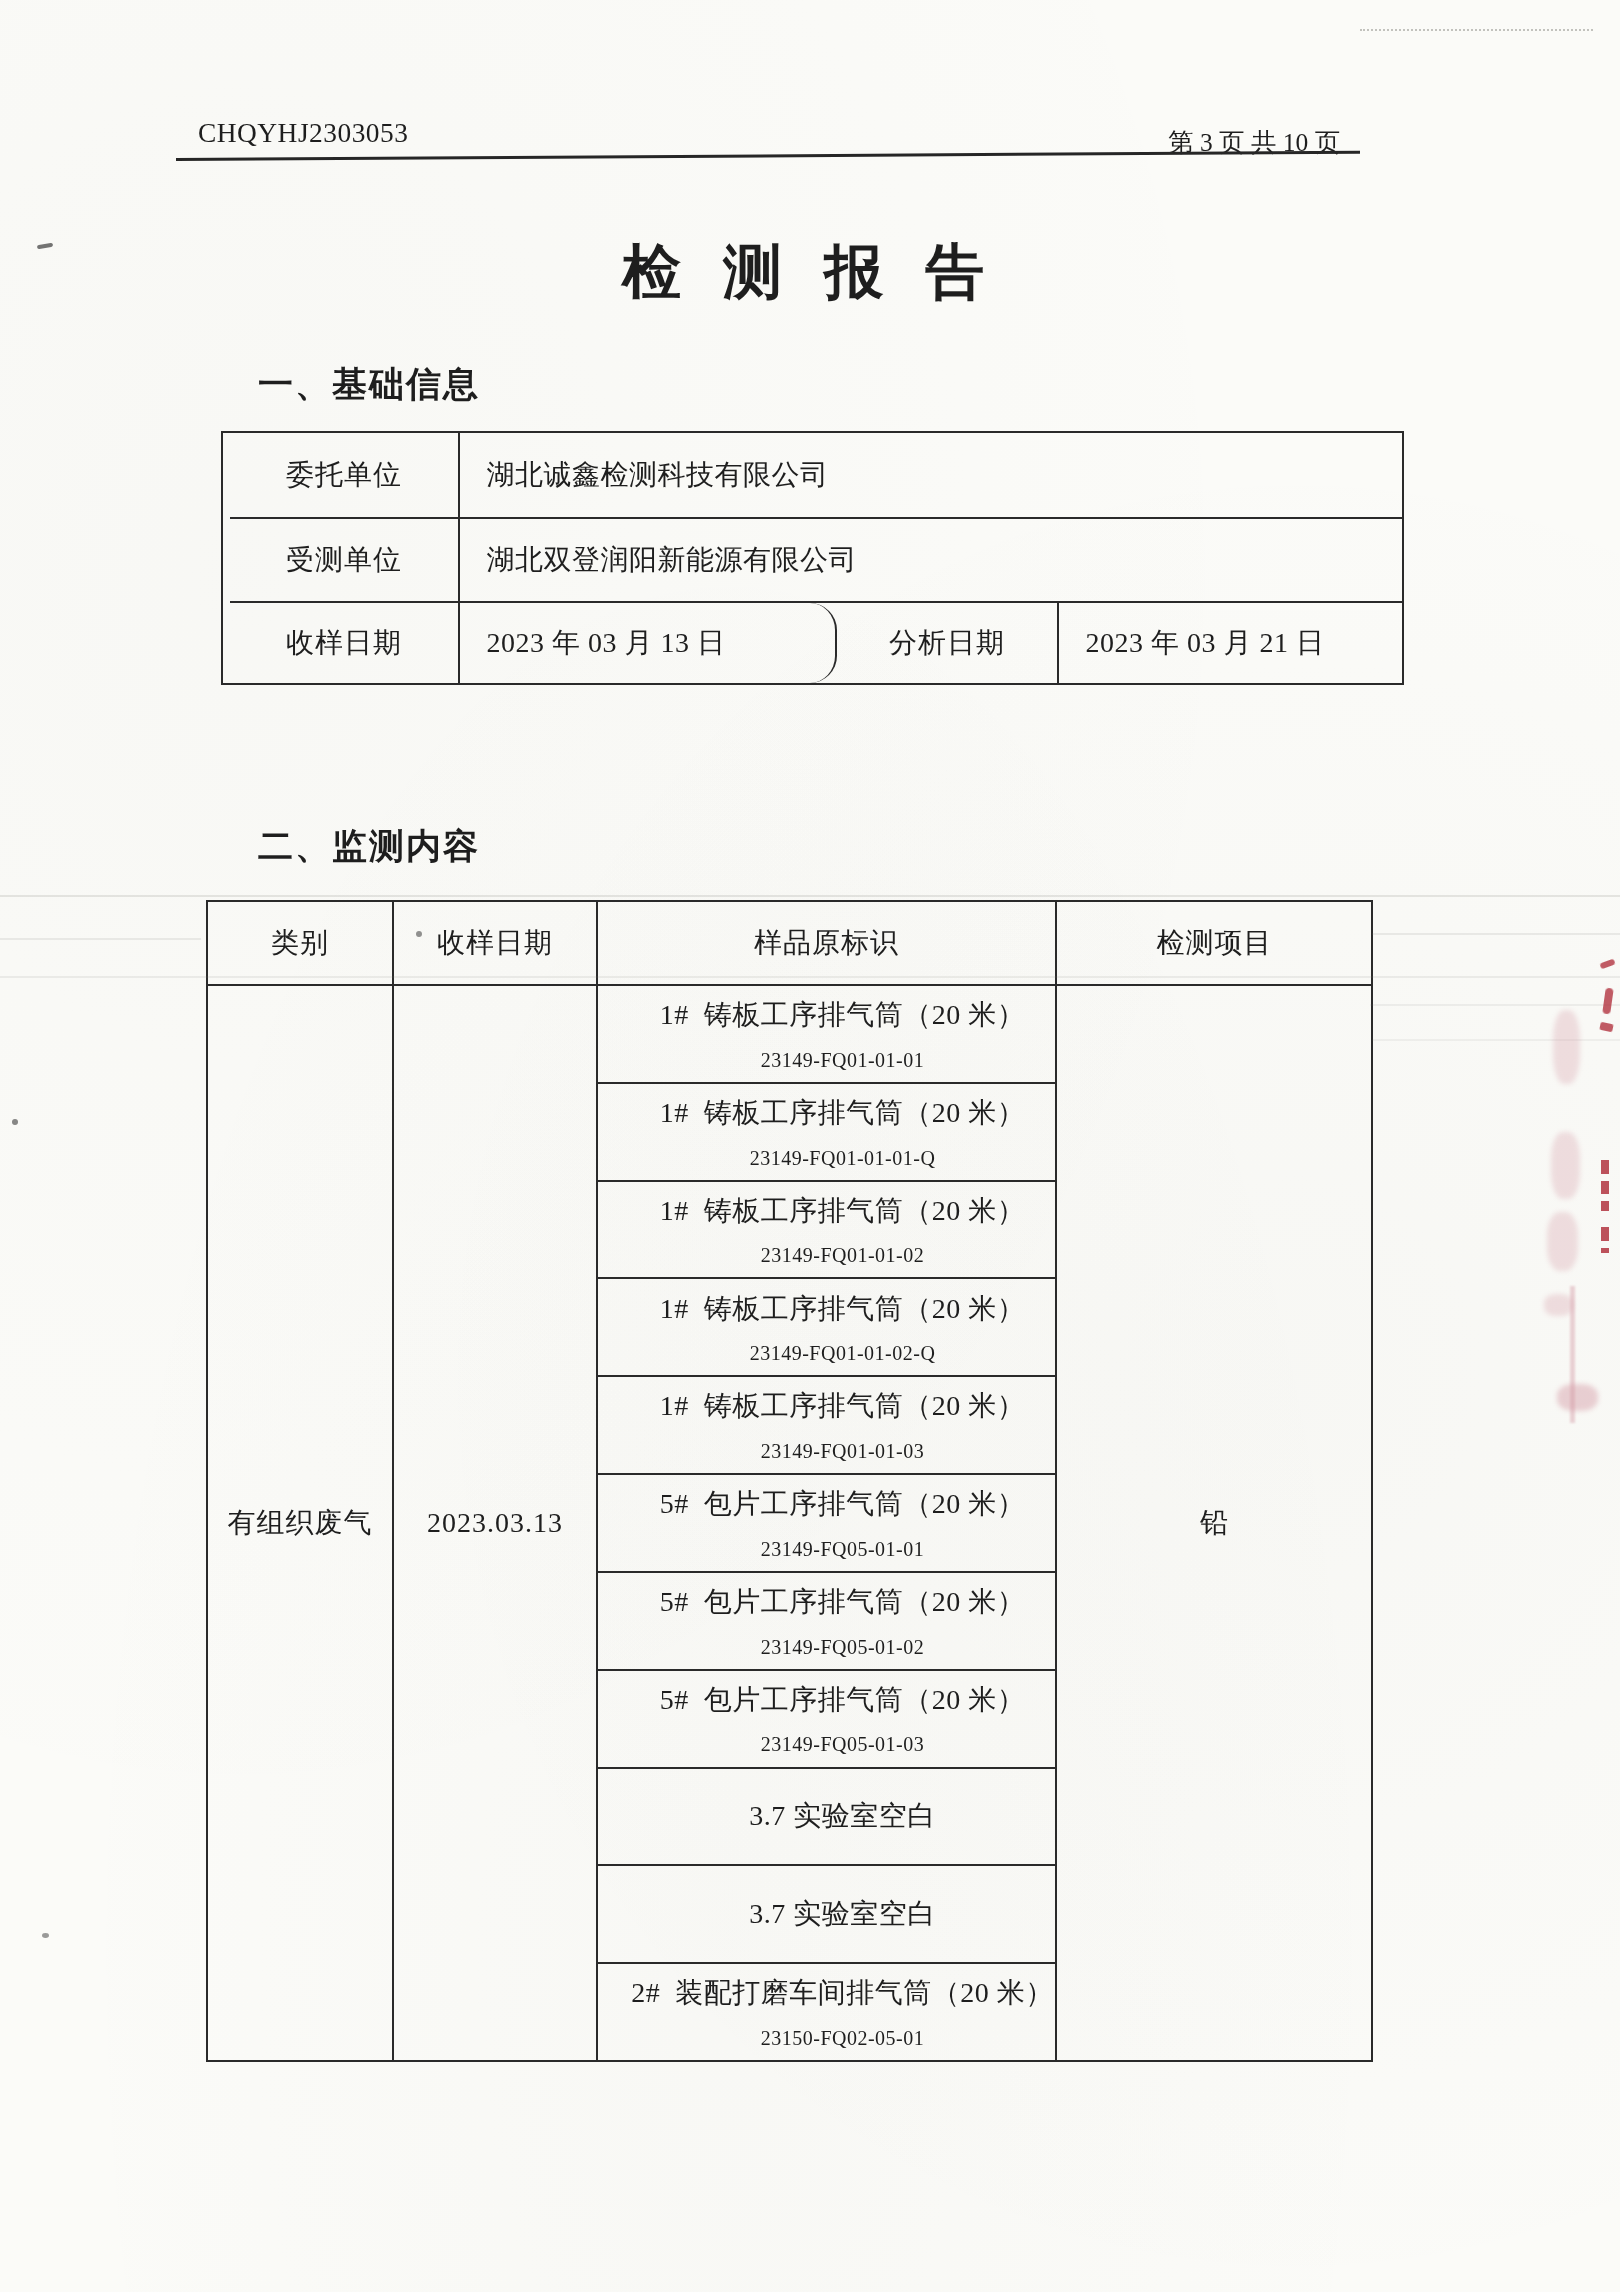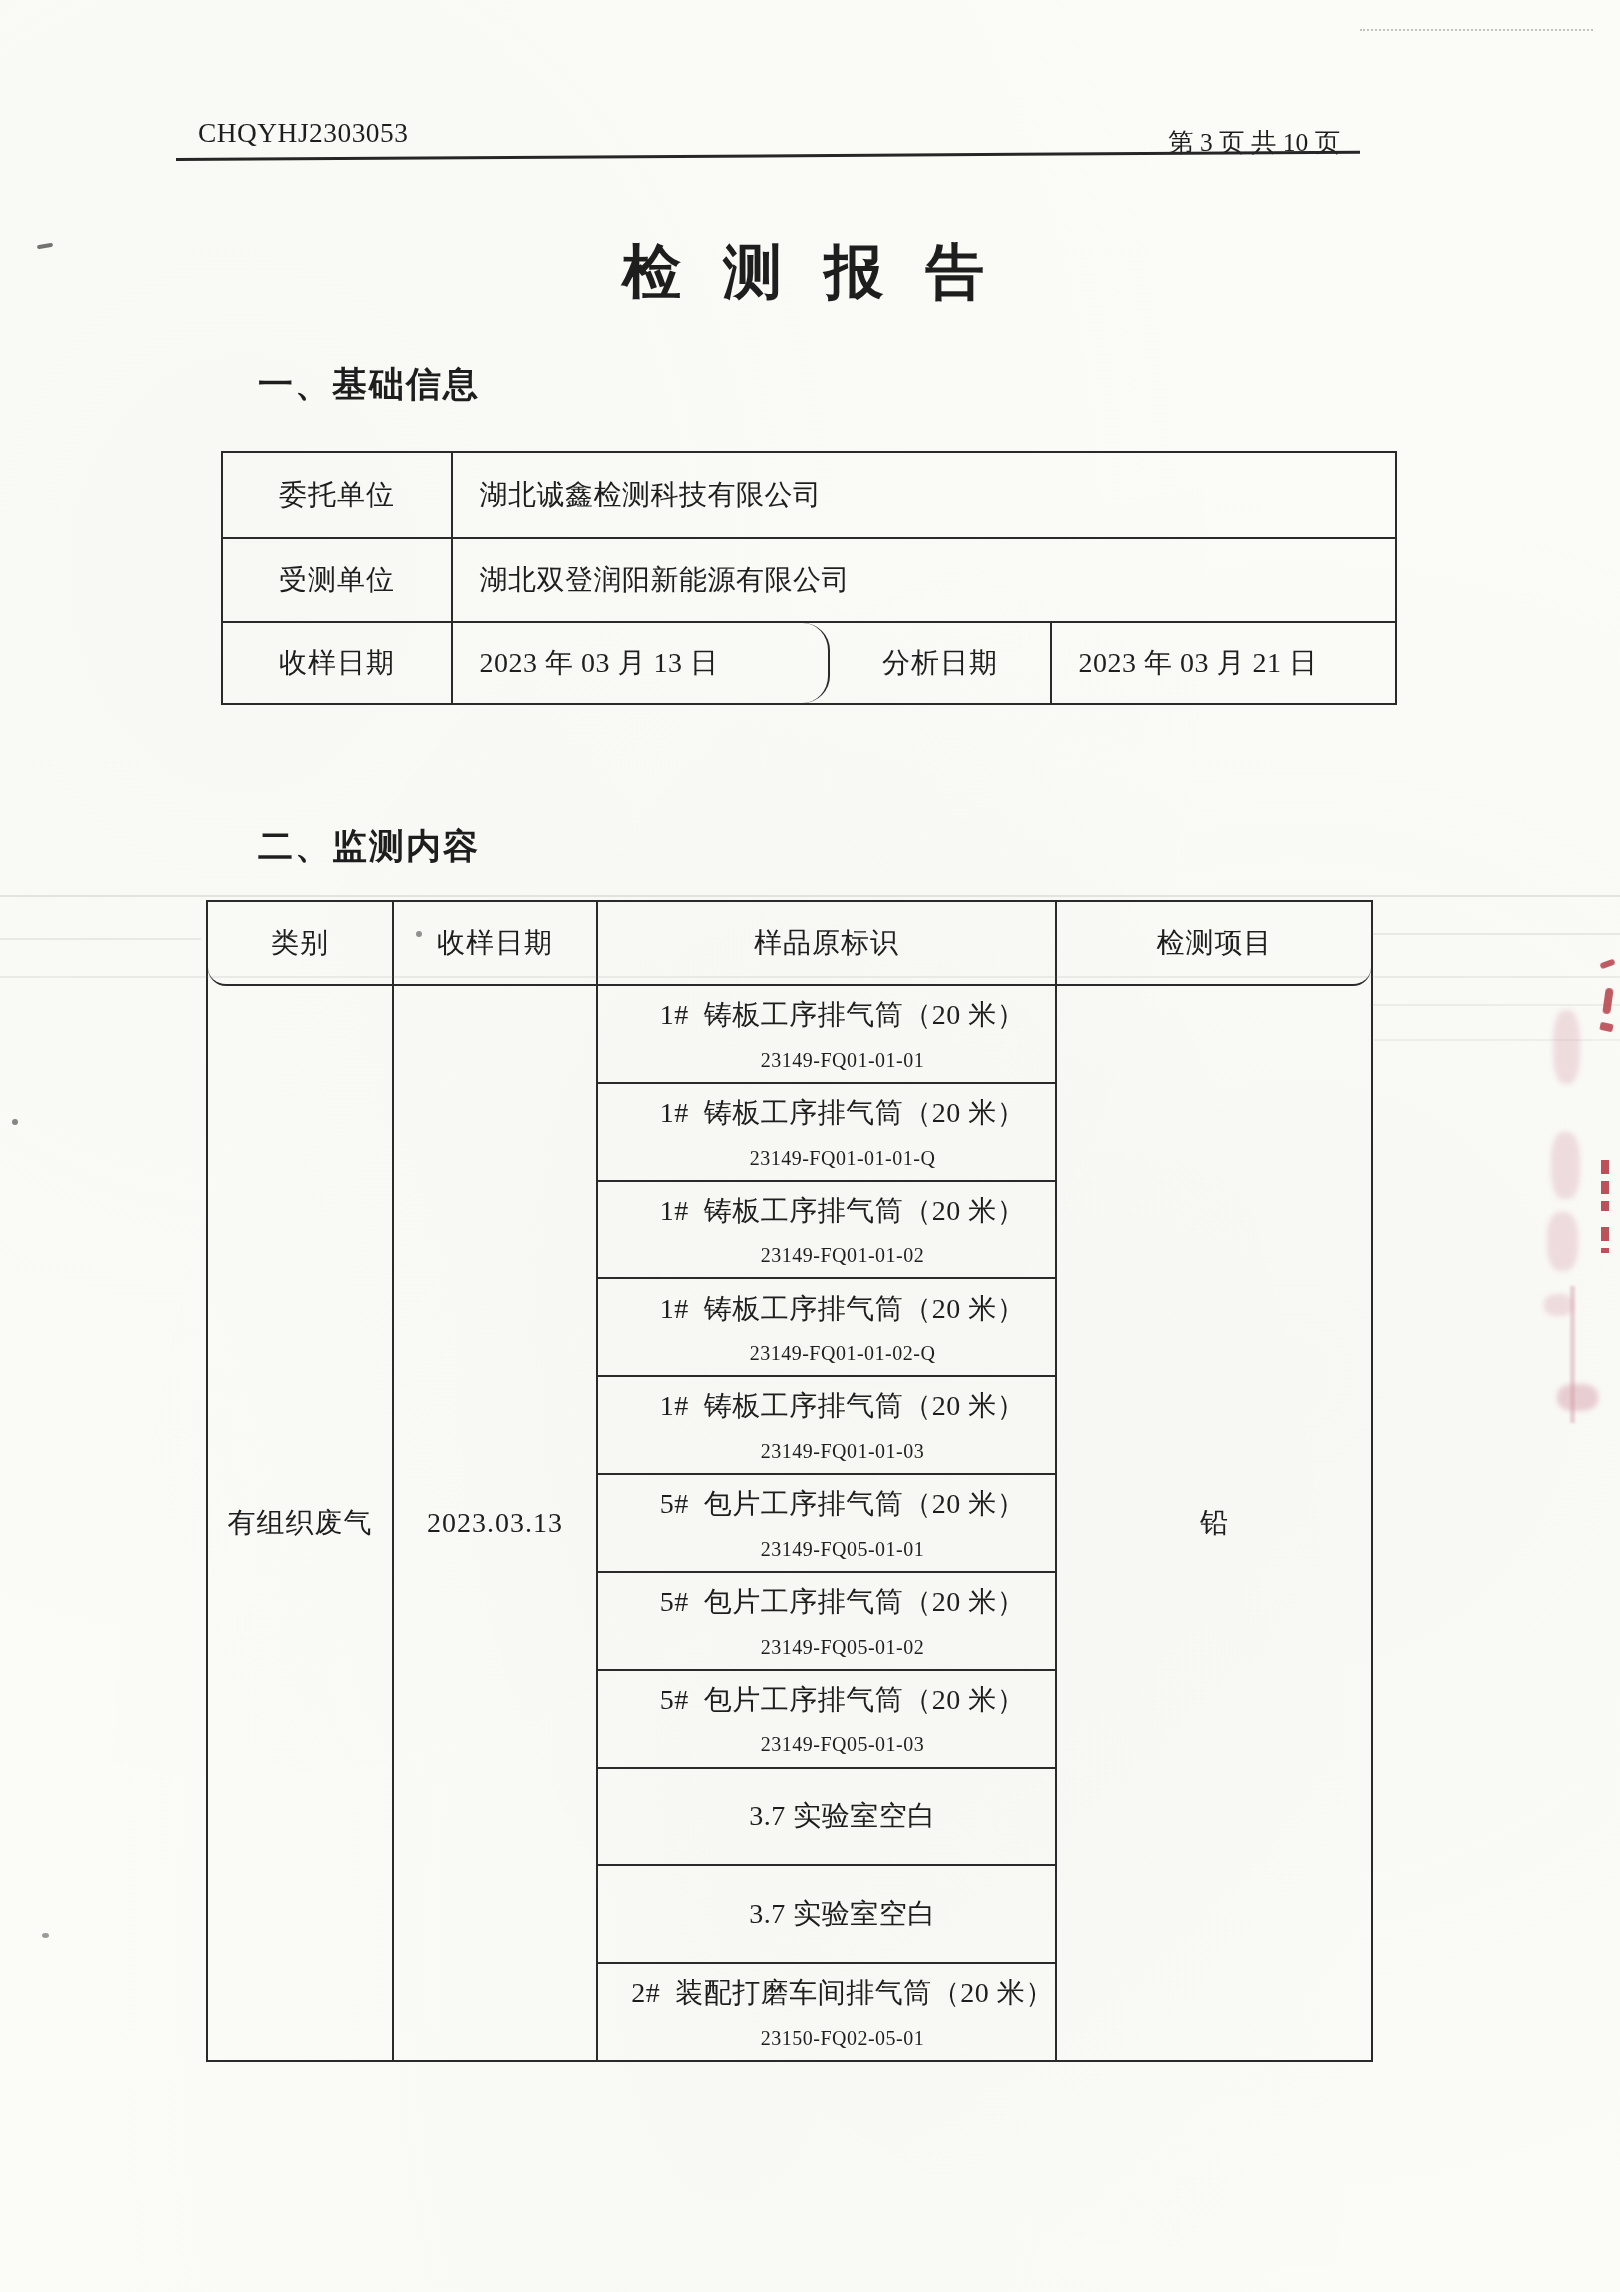--- a/index.html
+++ b/index.html
@@ -33,22 +33,22 @@
   }
   .sec-heading{
     position:absolute;left:258px;margin:0;
     font-size:35px;font-weight:700;letter-spacing:2px;
   }
   .s1-heading{top:361px;}
   .s2-heading{top:823px;}
 
   
   .t1{
-    position:absolute;left:221px;top:451px;width:1172px;
-    border:2.9px solid var(--line);box-sizing:content-box;
+    position:absolute;left:221px;top:431px;width:1172px;
+    border:2.9px solid var(--line);box-sizing:content-box;padding-left:7px;
   }
   .t1-row{display:grid;border-bottom:2px solid var(--line);}
   .t1-row:last-child{border-bottom:none;}
   .t1-r1{grid-template-columns:230px 942px;height:84px;}
   .t1-r2{grid-template-columns:230px 942px;height:104px;}
   .t1-r3{grid-template-columns:230px 942px;height:82px;}
   .t1-r4{grid-template-columns:230px 377px 222px 342px;height:80px;}
   .t1-label{
     display:flex;align-items:center;justify-content:center;
     border-right:2px solid var(--line);font-size:28px;letter-spacing:1px;
@@ -59,21 +59,21 @@
   }
   .t1-value.mid{border-right:2px solid var(--line);}
 
   
   .t2{
     position:absolute;left:206px;top:900px;width:1163px;
     border:2.9px solid var(--line);box-sizing:content-box;
   }
   .t2-head{
     display:grid;grid-template-columns:186px 204px 459px 315px;
-    height:82px;border-bottom:2.9px solid var(--line);border-radius:18px;
+    height:82px;border-bottom:2.9px solid var(--line);
   }
   .t2-head-cell{
     display:flex;align-items:center;justify-content:center;
     font-size:28px;letter-spacing:1px;border-right:2px solid var(--line);
   }
   .t2-head-cell:last-child{border-right:none;}
   .t2-body{
     display:grid;grid-template-columns:186px 204px 459px 315px;
     height:1074px;
   }

